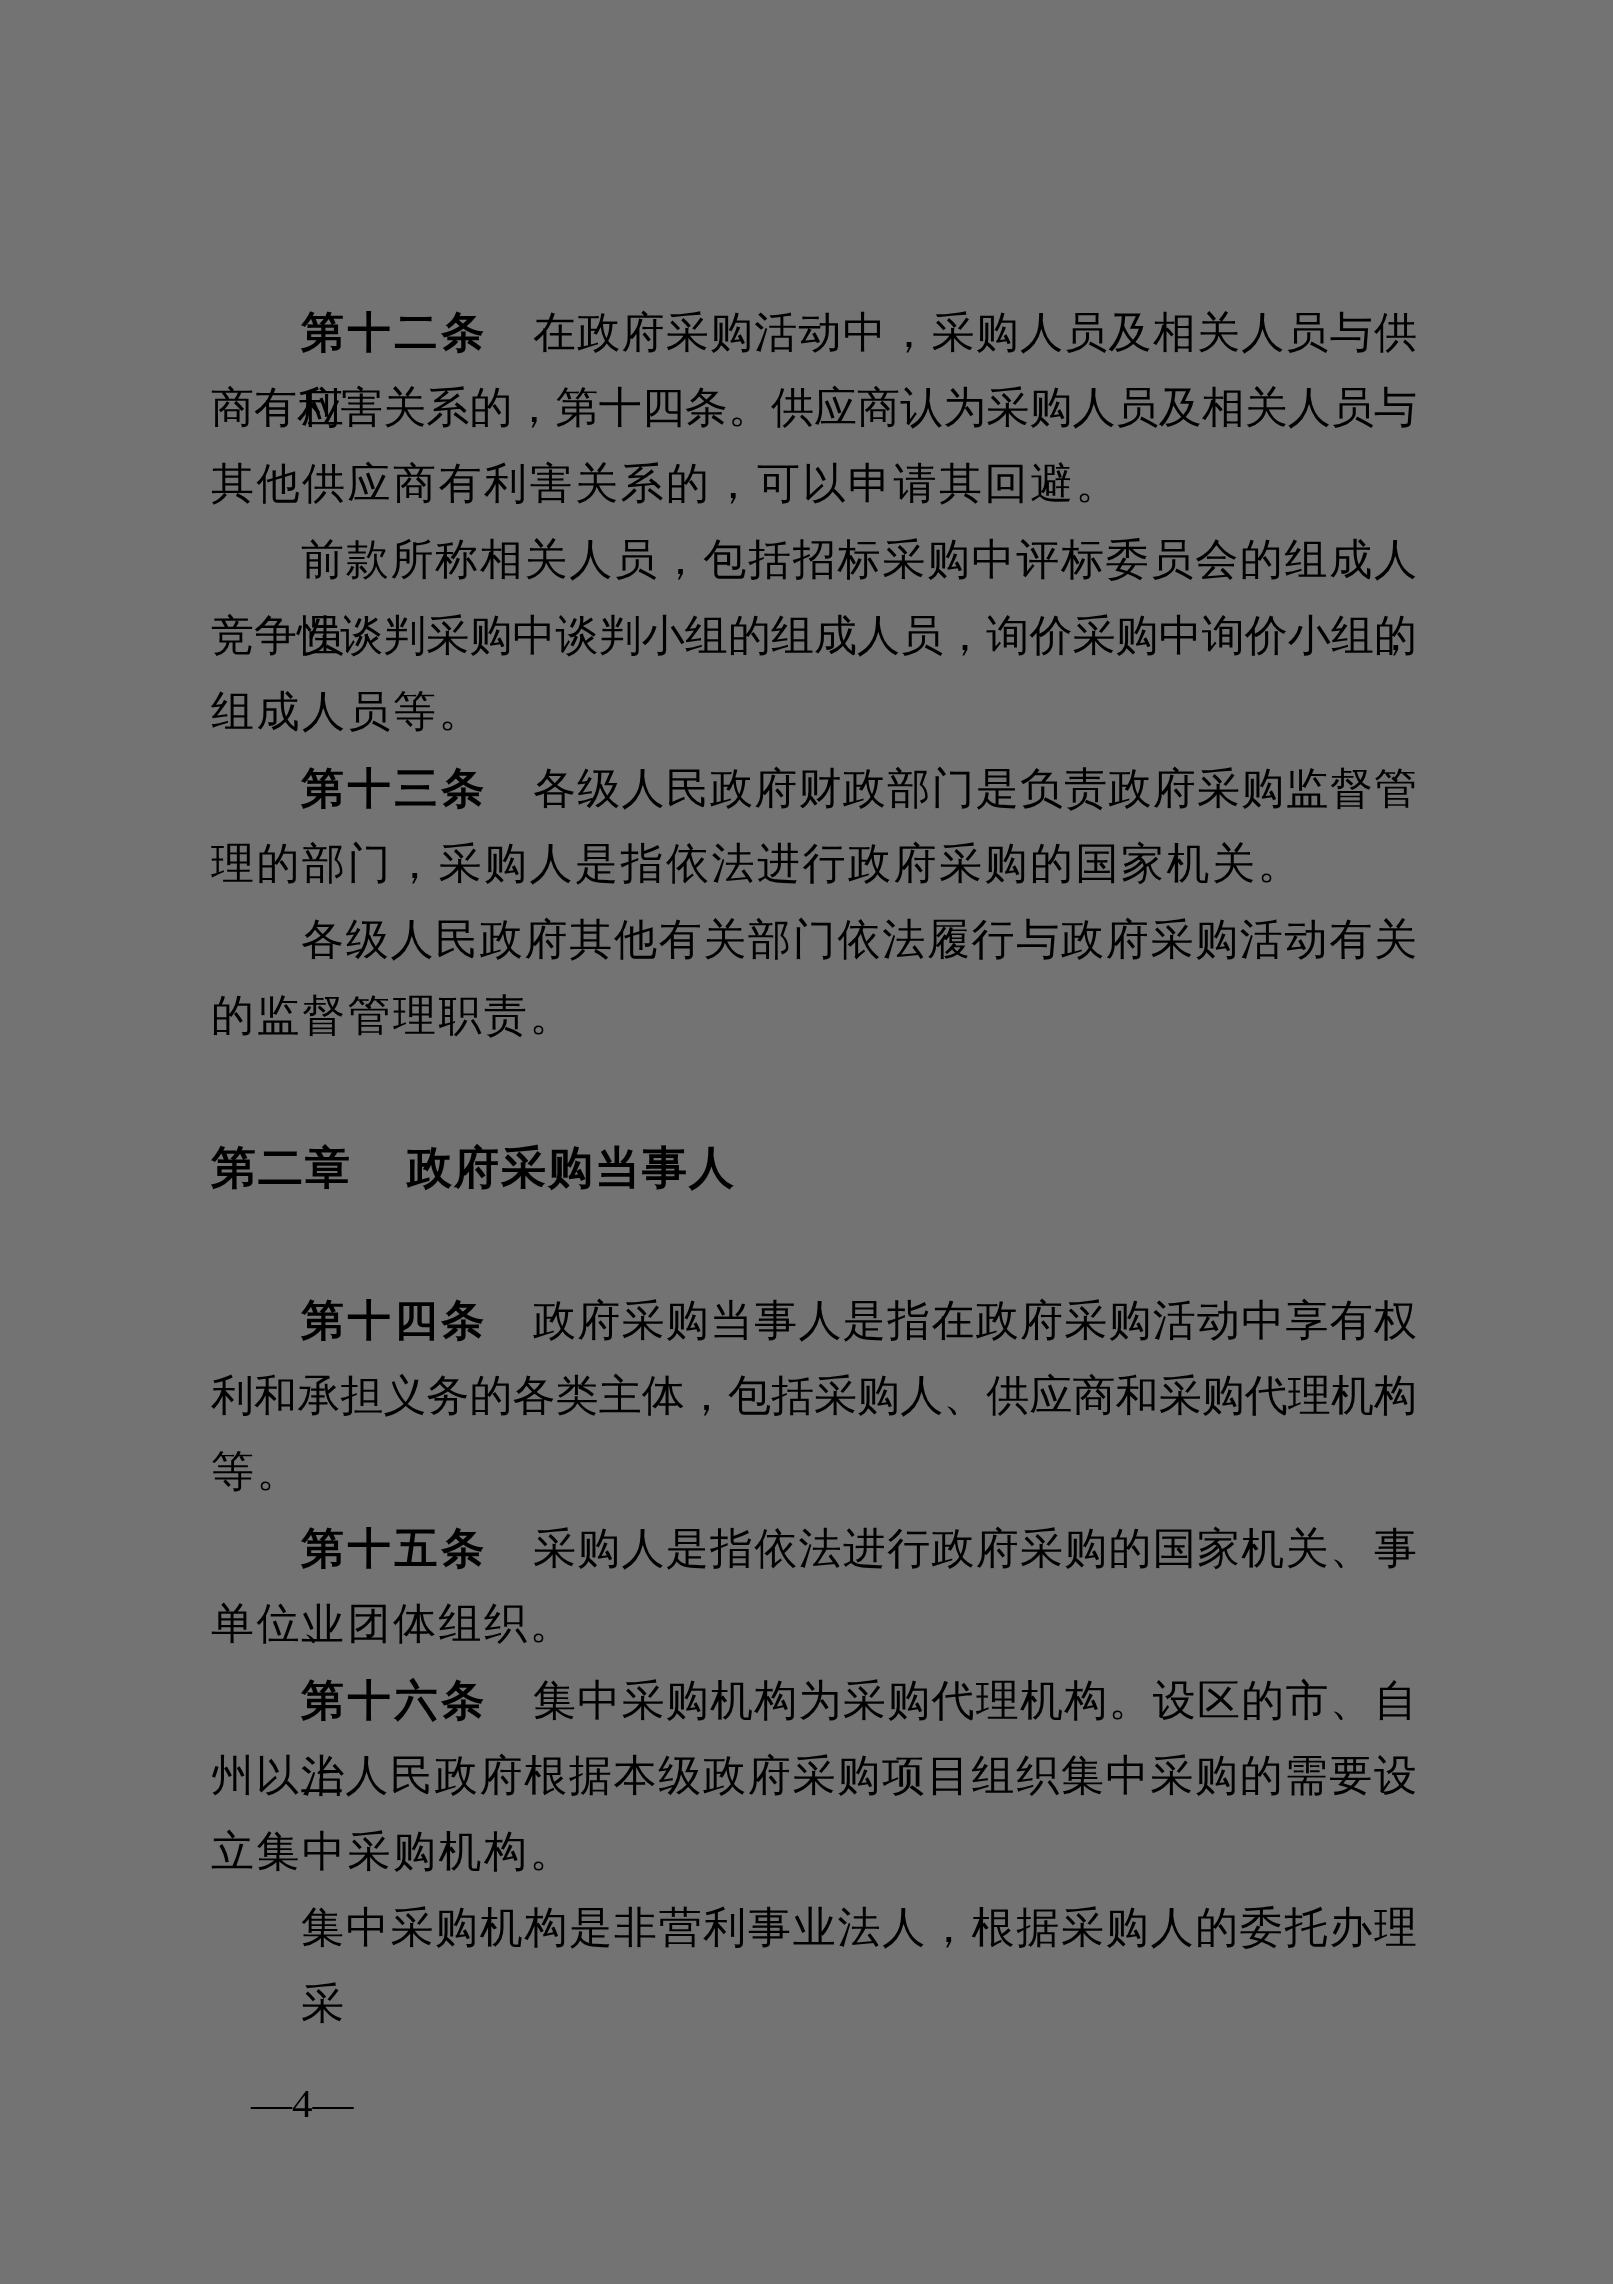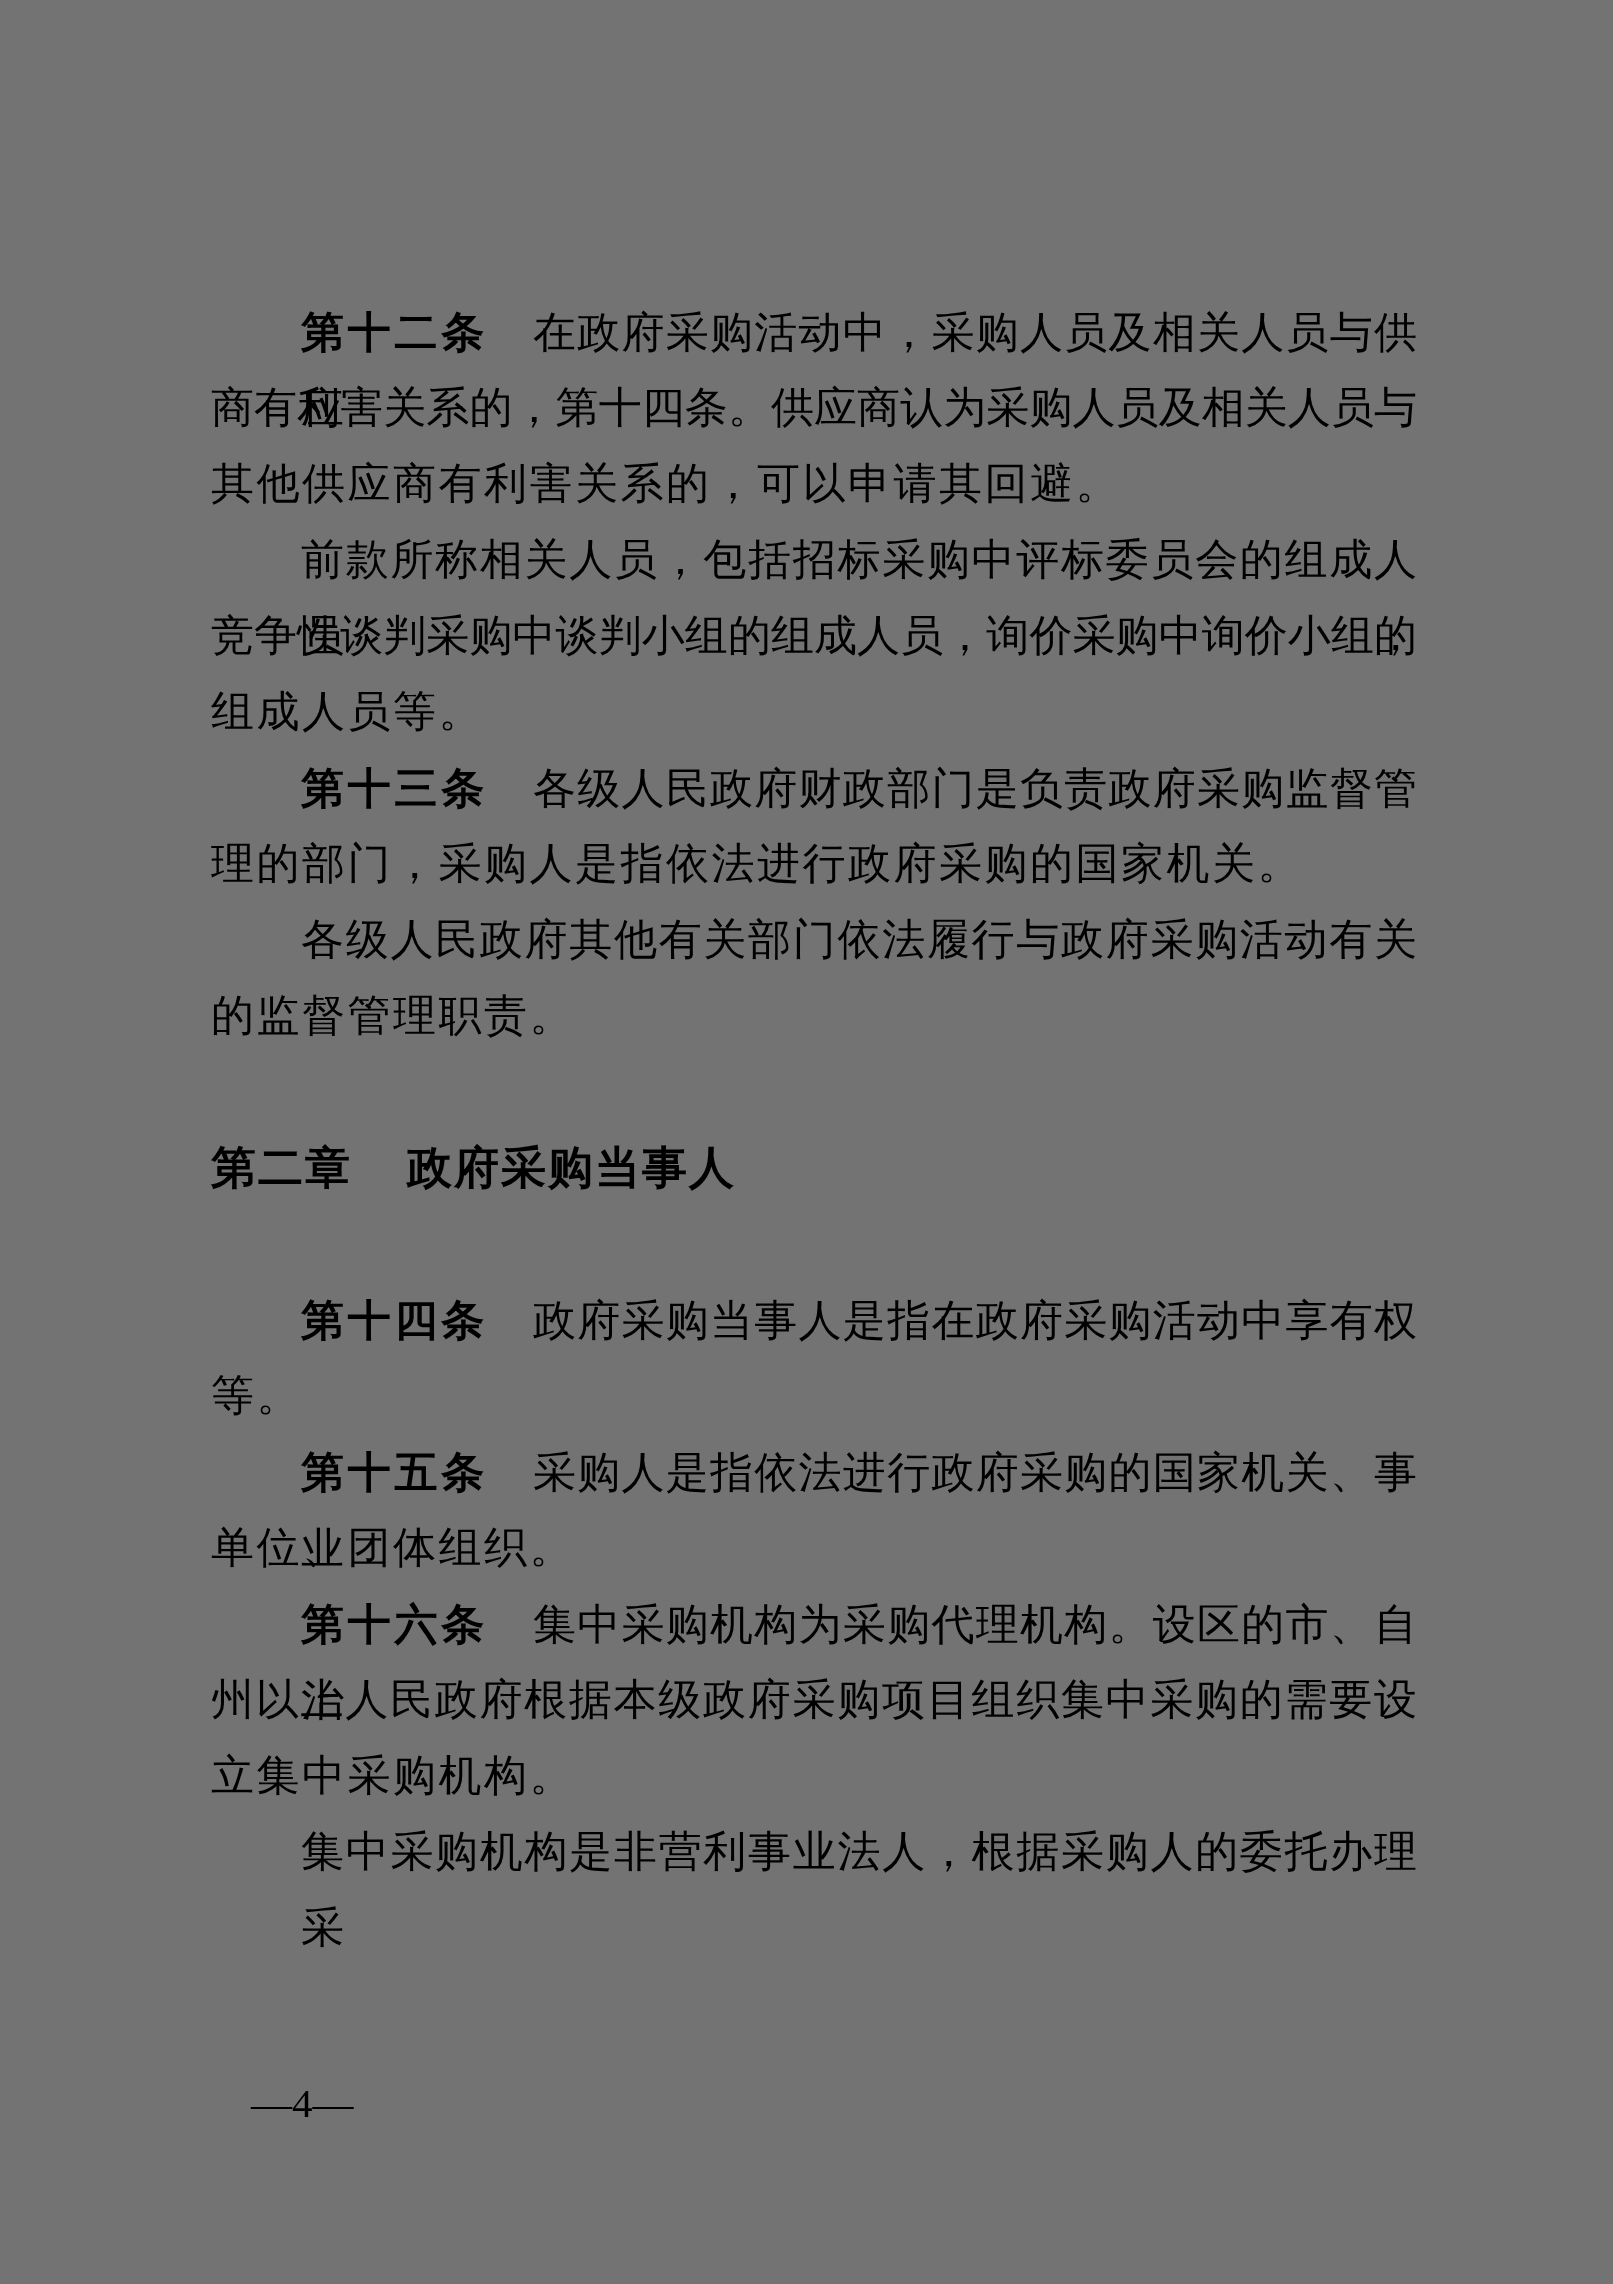--- a/index.html
+++ b/index.html
@@ -93,20 +93,21 @@
     <div class="line indent fill"><span class="art-num">第十三条</span><span class="body-text">各级人民政府财政部门是负责政府采购监督管</span></div>
     <div class="line"><span class="body-text">理的部门，采购人是指依法进行政府采购的国家机关。</span></div>
     <div class="line indent fill"><span class="body-text">各级人民政府其他有关部门依法履行与政府采购活动有关</span></div>
     <div class="line"><span class="body-text">的监督管理职责。</span></div>
 
     <div class="blank"></div>
     <div class="heading"><span class="chap-no">第二章</span><span>政府采购当事人</span></div>
     <div class="blank"></div>
 
     <div class="line indent fill"><span class="art-num">第十四条</span><span class="body-text">政府采购当事人是指在政府采购活动中享有权</span></div>
+    <div class="line fill"><span class="body-text">利和承担义务的各类主体，包括采购人、供应商和采购代理机构</span></div>
     <div class="line"><span class="body-text">等。</span></div>
     <div class="line indent fill"><span class="art-num">第十五条</span><span class="body-text">采购人是指依法进行政府采购的国家机关、事业</span></div>
     <div class="line"><span class="body-text">单位、团体组织。</span></div>
     <div class="line indent fill"><span class="art-num">第十六条</span><span class="body-text">集中采购机构为采购代理机构。设区的市、自治</span></div>
     <div class="line fill"><span class="body-text">州以上人民政府根据本级政府采购项目组织集中采购的需要设</span></div>
     <div class="line"><span class="body-text">立集中采购机构。</span></div>
     <div class="line indent fill"><span class="body-text">集中采购机构是非营利事业法人，根据采购人的委托办理采</span></div>
 
   </div>
 

